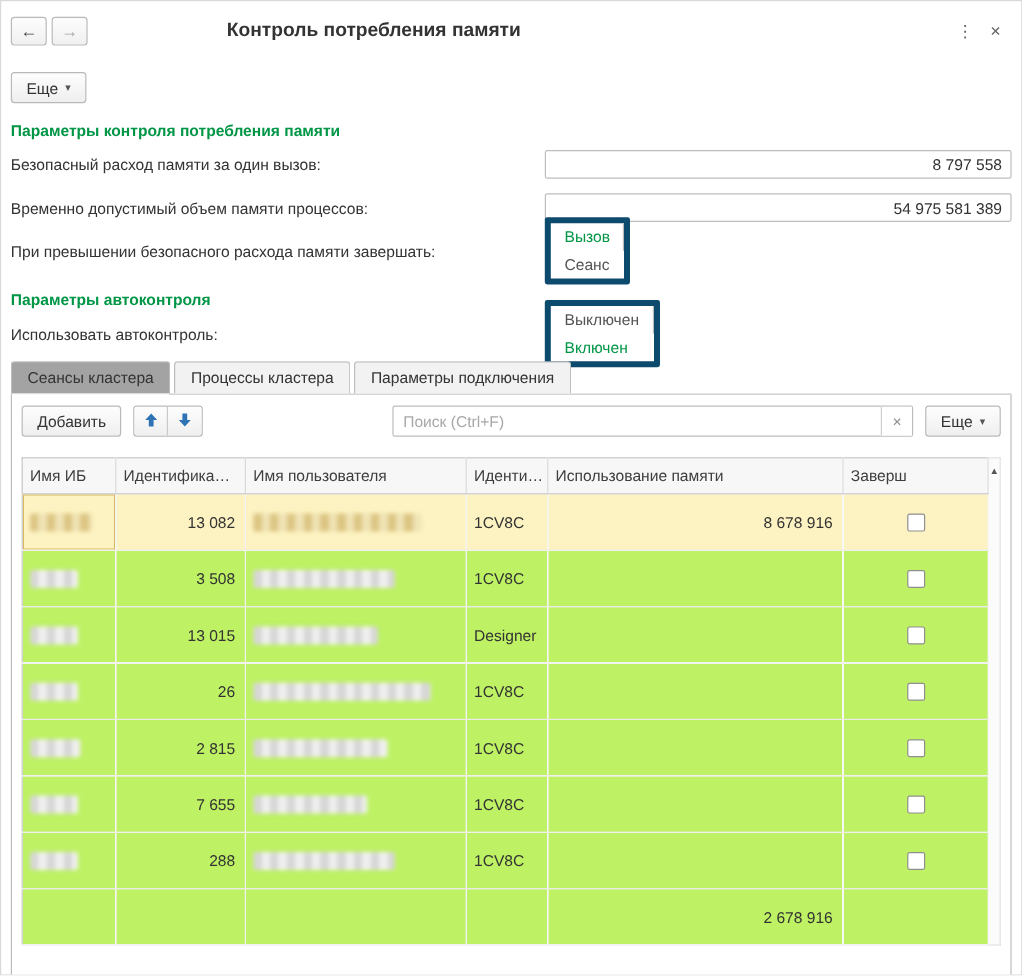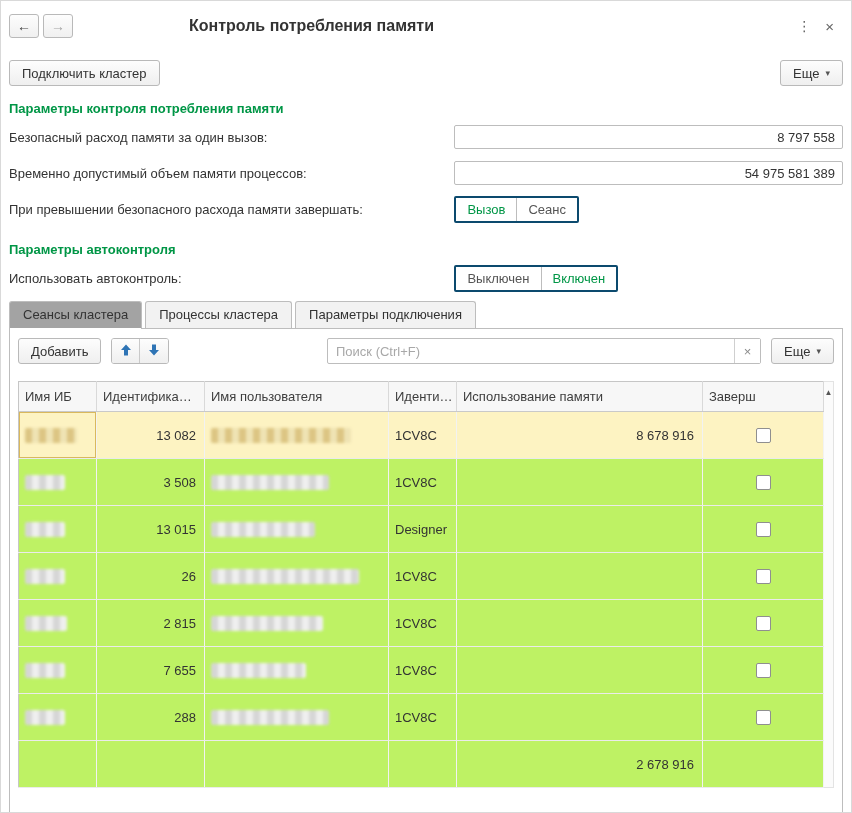--- a/index.html
+++ b/index.html
@@ -42,21 +42,21 @@
   .section-title { color:var(--accent-green,#009646); font-weight:bold; font-size:13px; margin:14px 8px 8px; }
   .section-title.second { margin-top:20px; }
   .form-row { display:flex; align-items:center; margin:0 8px 10px; height:26px; }
   .form-label { width:447px; font-size:13px; color:#333; padding-right:10px; }
   .form-control { width:390px; display:flex; align-items:center; }
   input.num {
     width:100%; height:24px; border:1px solid #bdbdbd; border-radius:2px;
     text-align:right; padding:0 7px; font-size:13px; color:#333; font-family:inherit; background:#fff;
   }
   input.num.small { width:38px; }
-  .toggle { display:inline-flex; border:2px solid #0c4a6e; border-radius:2px; overflow:hidden; background:#fff; }
+  .toggle { display:inline-flex; border:5px solid #0c4a6e; border-radius:2px; overflow:hidden; background:#fff;flex-direction:column; }
   .toggle .seg { padding:4px 11px; color:#555; border-right:1px solid #bdbdbd; cursor:default; }
   .toggle .seg:last-child { border-right:none; }
   .toggle .seg.selected { color:var(--accent-green,#009646); }
 
   
   .tabs { display:flex; margin:10px 8px 0; border-bottom:1px solid #bdbdbd; }
   .tab {
     border:1px solid #bdbdbd; border-bottom:none; border-radius:3px 3px 0 0;
     padding:5px 13px 6px; margin-right:3px; background:#f2f2f2; color:#333; cursor:default; position:relative;
   }
@@ -126,23 +126,20 @@
     <div class="spacer"></div>
     <button class="icon-btn kebab">
       <span>⋮</span>
     </button>
     <button class="icon-btn">
       <span>×</span>
     </button>
   </div>
 
   <div class="toolbar-row">
-    <button class="btn">
-      <span>Подключить кластер</span>
-    </button>
     <button class="btn">
       <span>Еще</span>
       <span class="caret">▾</span>
     </button>
   </div>
 
   <div class="section-title">Параметры контроля потребления памяти</div>
 
   <div class="form-row">
     <div class="form-label">Безопасный расход памяти за один вызов:</div>

